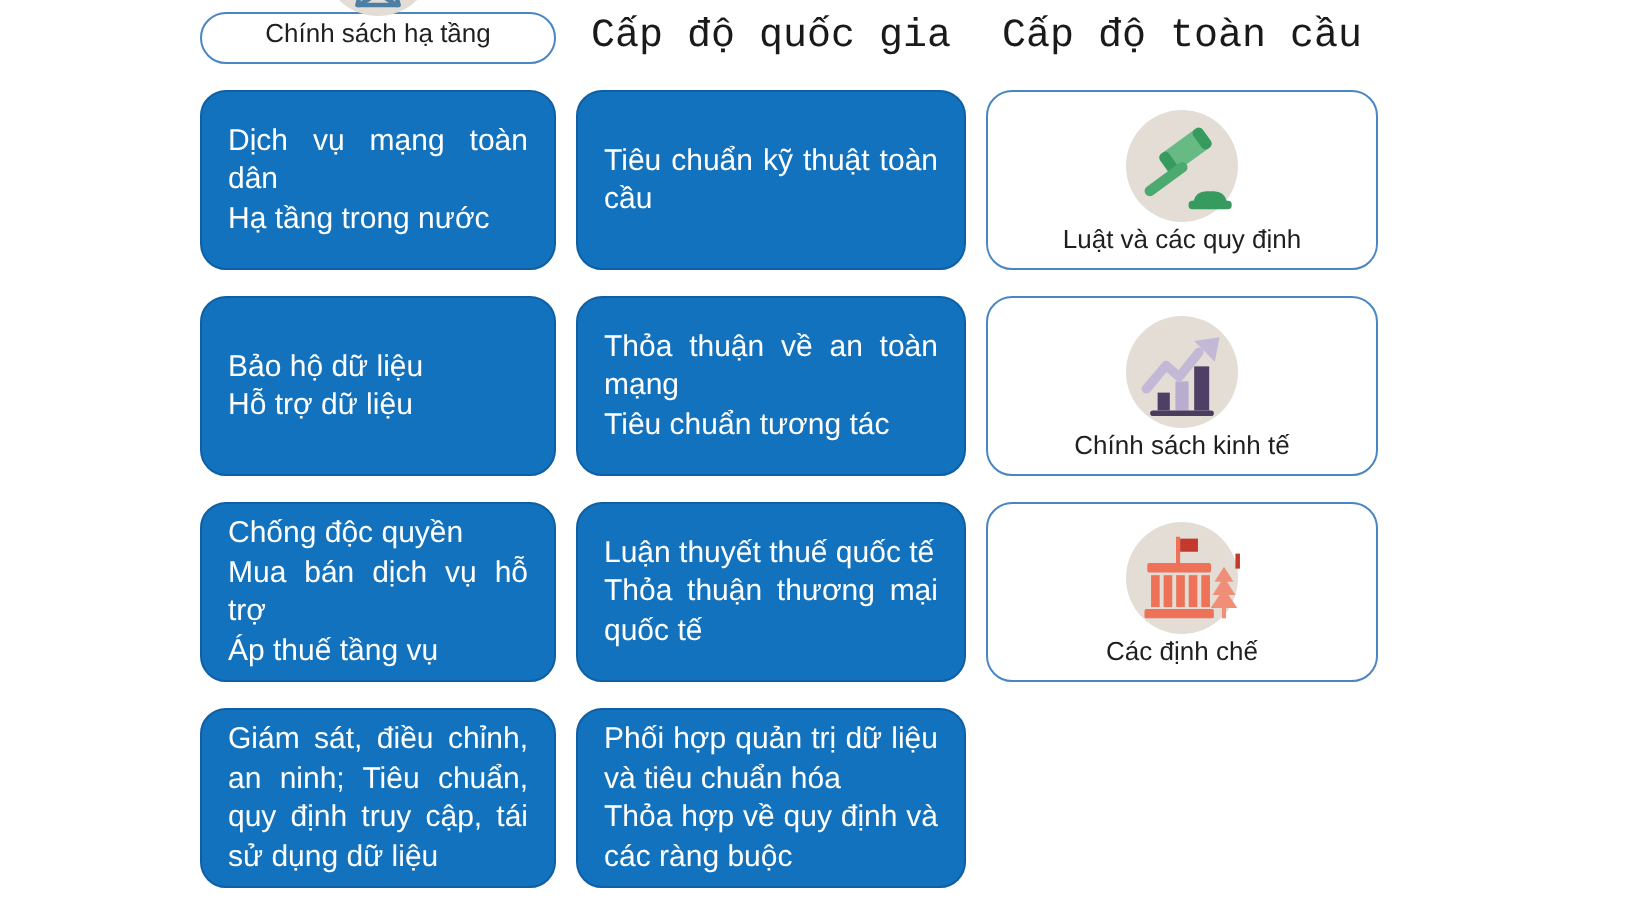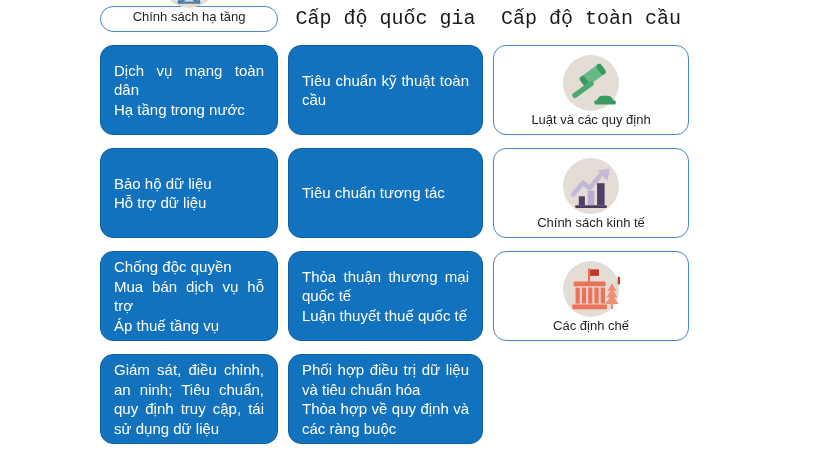--- a/index.html
+++ b/index.html
@@ -114,20 +114,21 @@
           <rect x="35.5" y="50.5" width="23" height="4.5" rx="2" fill="#379b5f"></rect>
         </svg>
       </span>
       <span class="card-label">Luật và các quy định</span>
     </div>
     <div class="bluebox">
       <div class="ln">Bảo hộ dữ liệu</div>
       <div class="ln">Hỗ trợ dữ liệu</div>
     </div>
     <div class="bluebox">
+      <div class="ln">Thỏa thuận về an toàn mạng</div>
       <div class="ln">Tiêu chuẩn tương tác</div>
     </div>
 
     <div class="card">
       <span class="circle">
         <svg width="60" height="60" viewBox="0 0 64 64">
           <rect x="19" y="43" width="6.5" height="9.5" fill="#4f3f66"></rect>
           <rect x="28.5" y="37" width="7" height="15.5" fill="#b9adcf"></rect>
           <rect x="38.5" y="29" width="8" height="23.5" fill="#4f3f66"></rect>
           <rect x="15" y="52.5" width="34" height="3" rx="1.5" fill="#4a3c5e"></rect>
@@ -136,22 +137,22 @@
         </svg>
       </span>
       <span class="card-label">Chính sách kinh tế</span>
     </div>
     <div class="bluebox">
       <div class="ln">Chống độc quyền</div>
       <div class="ln">Mua bán dịch vụ hỗ trợ</div>
       <div class="ln">Áp thuế tầng vụ</div>
     </div>
     <div class="bluebox">
+      <div class="ln">Luận thuyết thuế quốc tế</div>
       <div class="ln">Thỏa thuận thương mại quốc tế</div>
-      <div class="ln">Luận thuyết thuế quốc tế</div>
     </div>
 
     <div class="card">
       <span class="circle">
         <svg width="60" height="60" viewBox="0 0 64 64">
           <rect x="28.8" y="10" width="2.2" height="15" fill="#ed7257"></rect>
           <path d="M31 11 h9.5 v7 h-9.5 z" fill="#c3392b"></path>
           <rect x="13.5" y="24" width="34" height="5" rx="1" fill="#ed7257"></rect>
           <rect x="15.5" y="30.5" width="4.6" height="17" fill="#ed7257"></rect>
           <rect x="22.2" y="30.5" width="4.6" height="17" fill="#ed7257"></rect>
@@ -165,18 +166,18 @@
           <path d="M54.4 37.5 L61.5 48 H47.3 Z" fill="#f08f78"></path>
           <rect x="60.5" y="19" width="2.4" height="8" fill="#c3392b"></rect>
         </svg>
       </span>
       <span class="card-label">Các định chế</span>
     </div>
     <div class="bluebox">
       <div class="ln">Giám sát, điều chỉnh, an ninh; Tiêu chuẩn, quy định truy cập, tái sử dụng dữ liệu</div>
     </div>
     <div class="bluebox">
-      <div class="ln">Phối hợp điều trị dữ liệu và tiêu chuẩn hóa</div>
+      <div class="ln">Phối hợp quản trị dữ liệu và tiêu chuẩn hóa</div>
       <div class="ln">Thỏa hợp về quy định và các ràng buộc</div>
     </div>
 
   </div>
 </div>
 
 </body></html>

